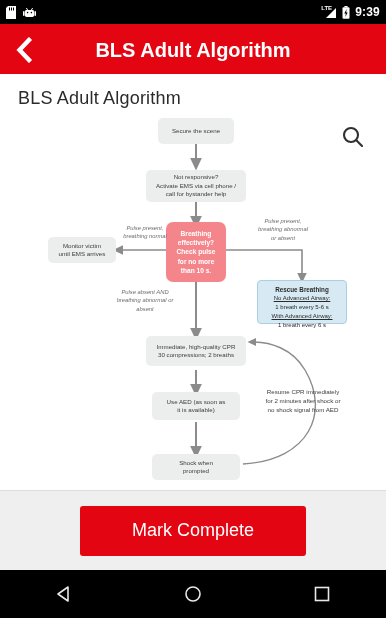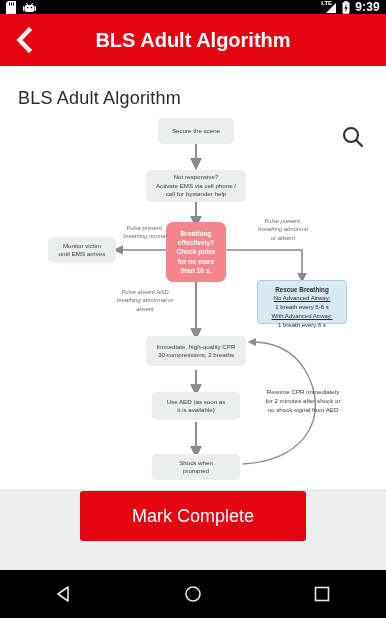--- a/index.html
+++ b/index.html
@@ -6,21 +6,21 @@
   html,body { width:386px; height:618px; }
   body {
     font-family:"Liberation Sans", sans-serif;
     background:#ffffff;
     overflow:hidden;
     position:relative;
   }
 
   
   #status-bar{
-    height:14px; background:#000000; color:#ffffff;
+    height:24px; background:#000000; color:#ffffff;
     display:flex; align-items:center; padding:0 6px;
     font-size:11px;
   }
   #status-left{ display:flex; align-items:center; gap:7px; }
   #status-right{ margin-left:auto; display:flex; align-items:center; gap:5px; }
   .sb-ico{ display:block; }
   #status-clock{ font-size:12px; font-weight:bold; letter-spacing:.2px; }
 
   
   #app-bar{
@@ -73,21 +73,21 @@
   .edge-label{
     position:absolute; font-size:5.8px; font-style:italic; color:#6d6d6d;
     text-align:center; line-height:1.45;
   }
   #flow svg{ position:absolute; top:0; left:0; }
 
   
   #bottom-panel{
     position:absolute; left:0; right:0; bottom:48px; height:80px;
     background:#efefef; border-top:1px solid #dcdcdc;
-    display:flex; justify-content:center;
+    display:flex; align-items:center; justify-content:center;
   }
   #mark-complete-button{
     width:226px; height:50px; background:#e30511; color:#ffffff;
     border:none; border-radius:3px; font-size:18px;
     font-family:"Liberation Sans", sans-serif; cursor:pointer;
   }
 
   
   #nav-bar{
     position:absolute; left:0; right:0; bottom:0; height:48px;

